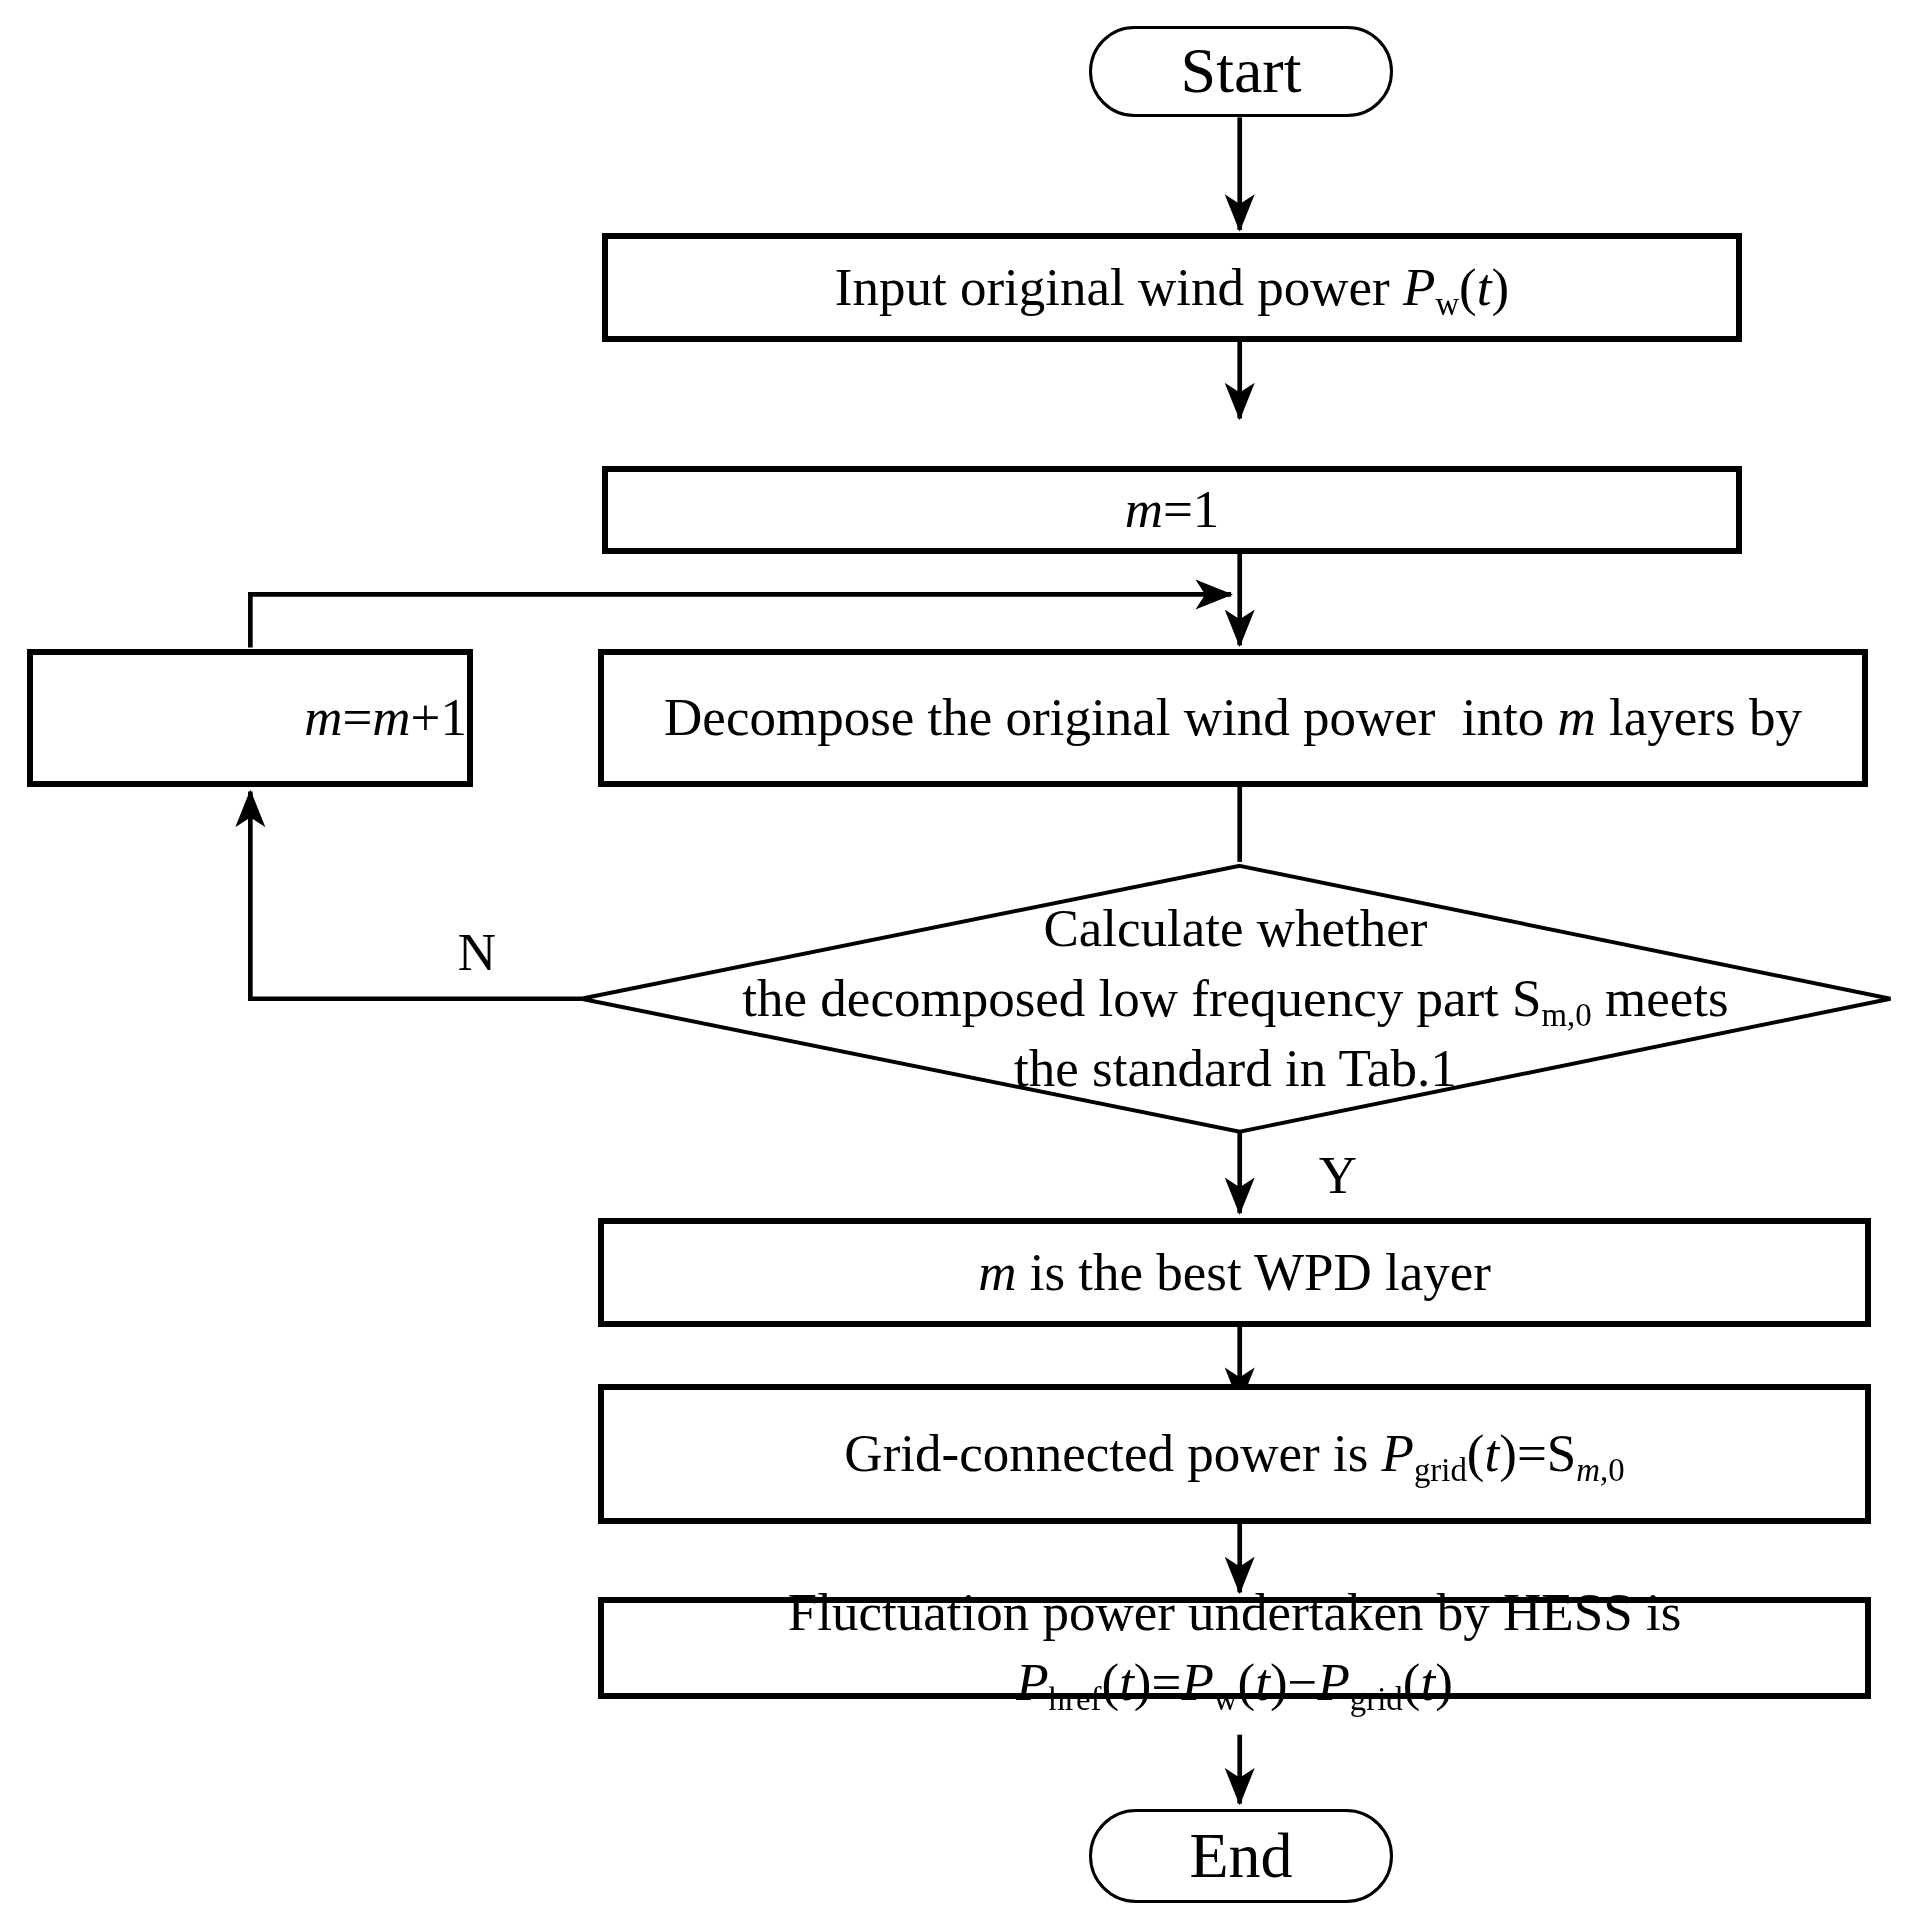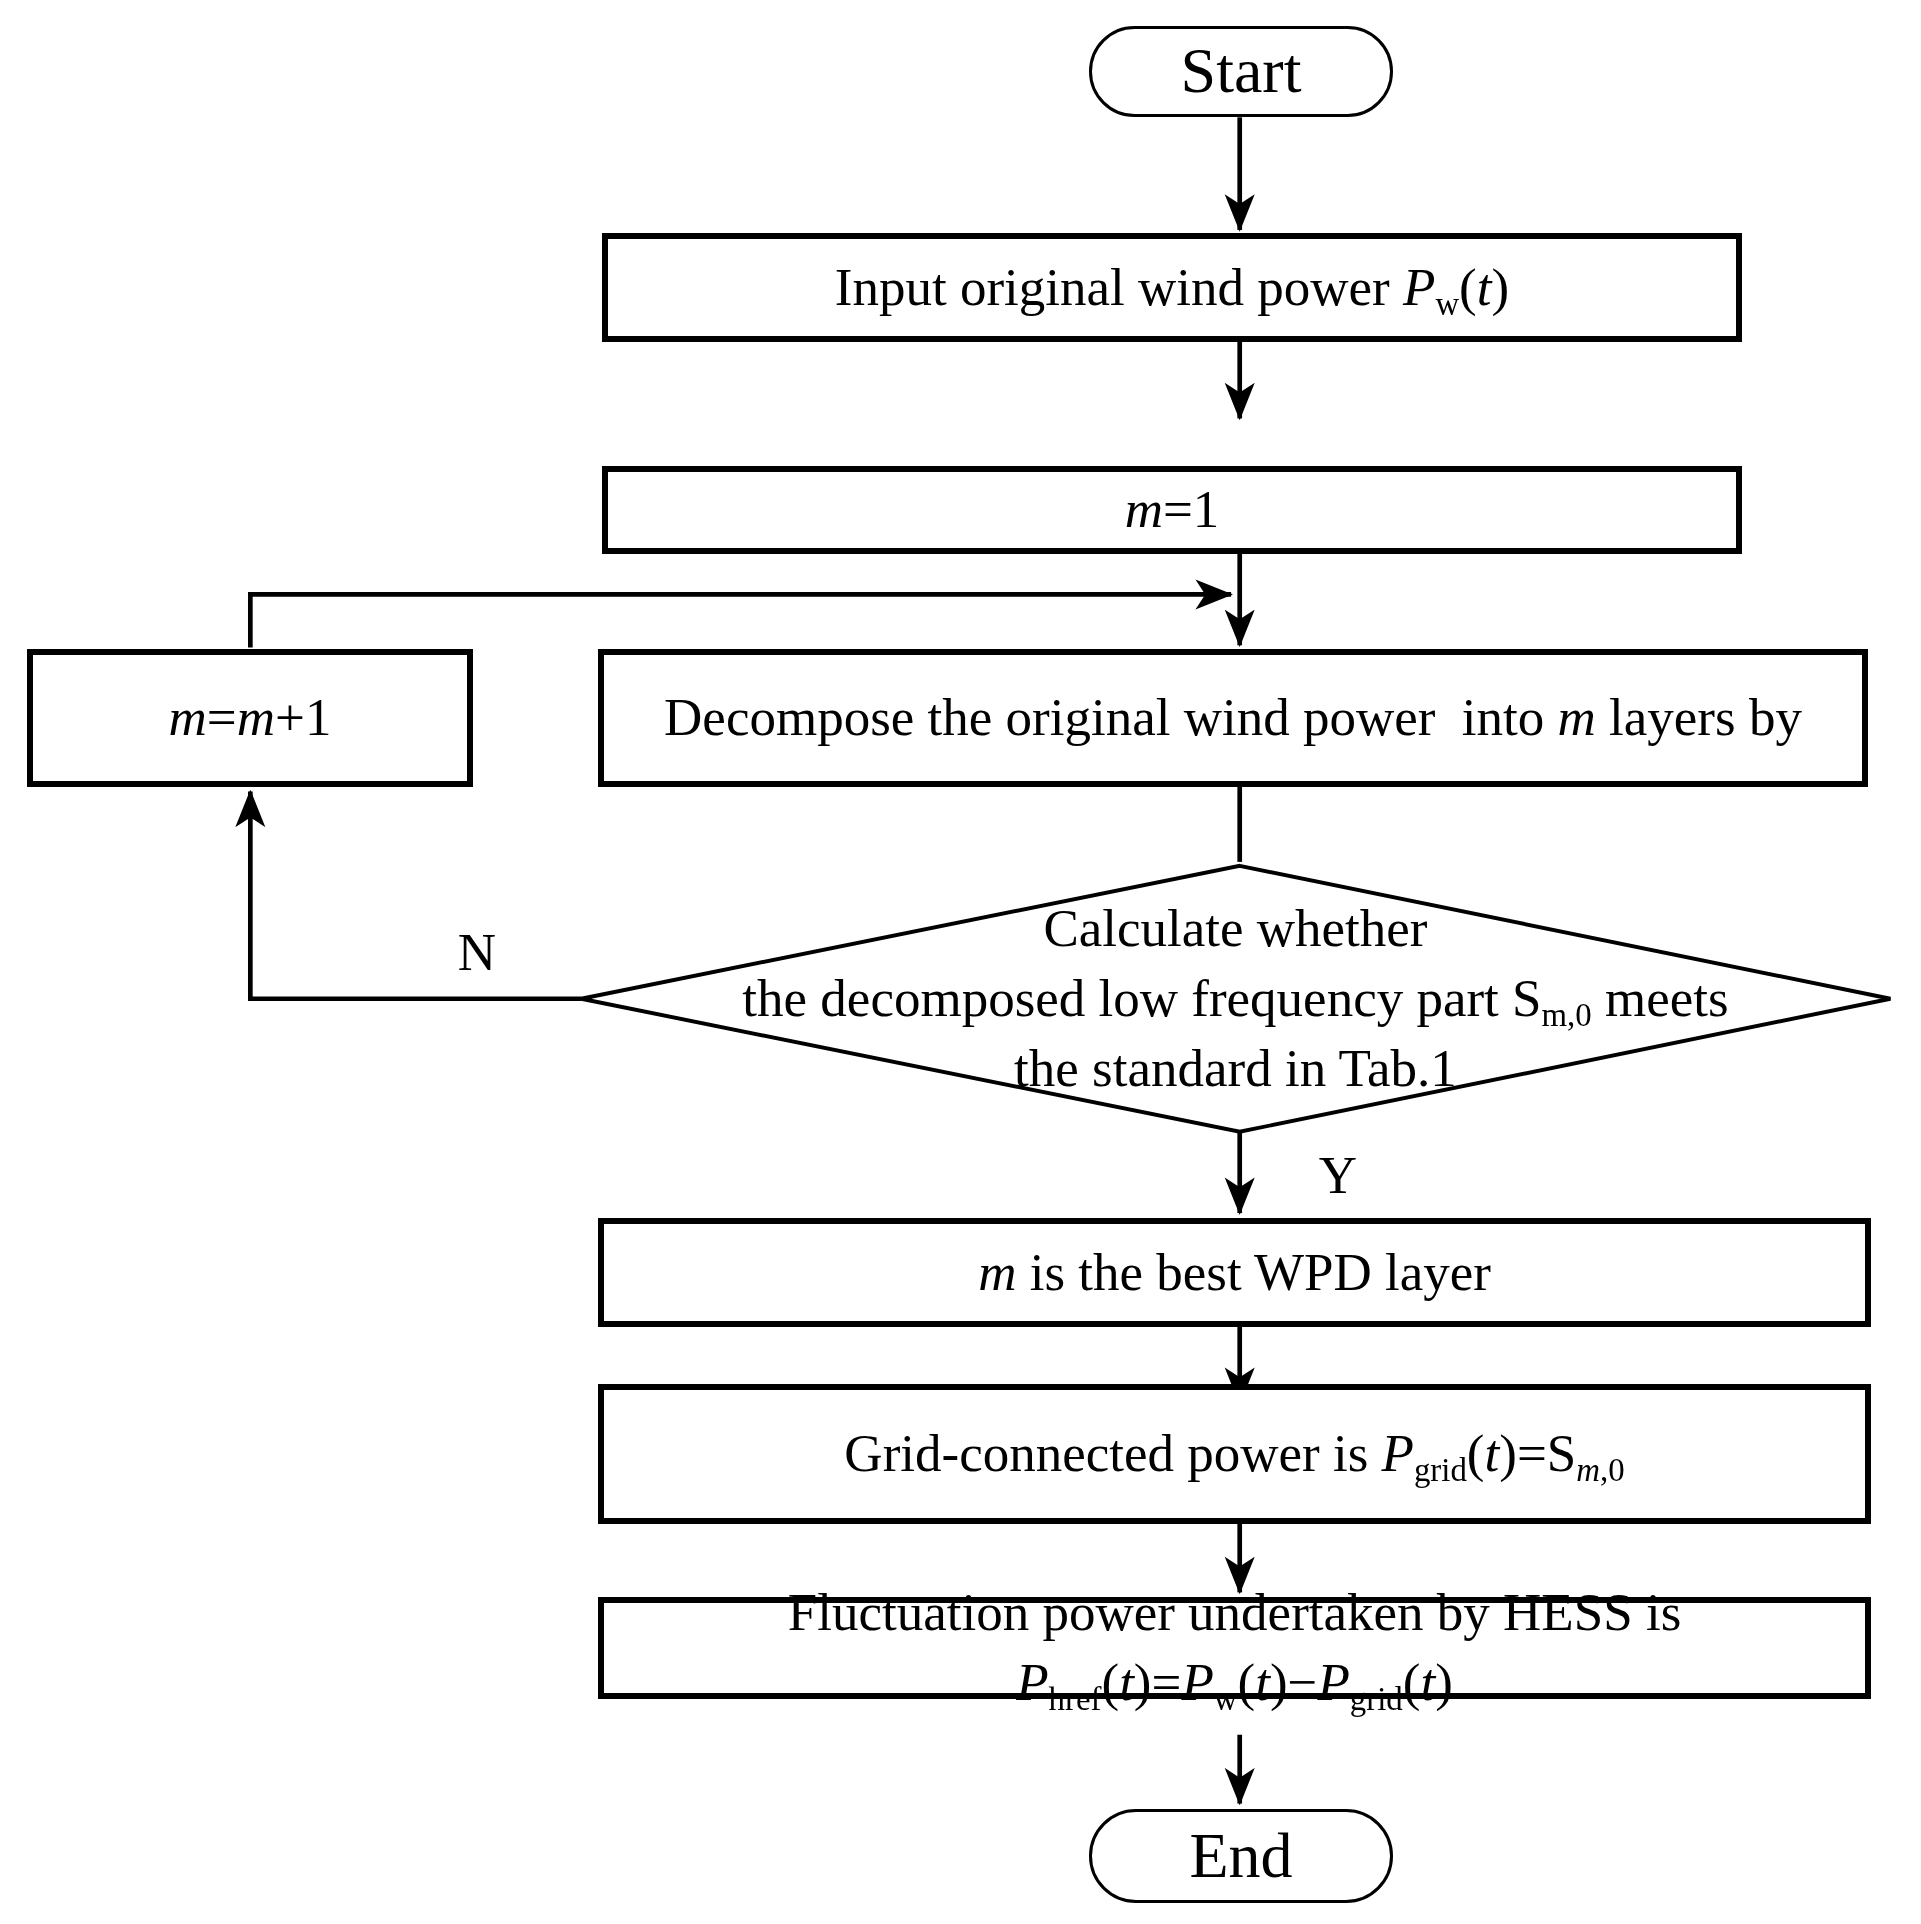--- a/index.html
+++ b/index.html
@@ -104,21 +104,21 @@
   </div>
 
   <div class="node process" style="left:602px; top:233px; width:1140px; height:109px;">
     <span><span>Input original wind power </span><span class="it">P</span><sub>w</sub><span>(</span><span class="it">t</span><span>)</span></span>
   </div>
 
   <div class="node process" style="left:602px; top:422px; width:1140px; height:88px;margin-top:44px;">
     <span><span class="it">m</span><span>=1</span></span>
   </div>
 
-  <div class="node process" style="left:27px; top:649px; width:446px; height:138px;">
+  <div class="node process" style="left:27px; top:649px; width:446px; height:138px;justify-content:flex-end;">
     <span><span class="it">m</span><span>=</span><span class="it">m</span><span>+1</span></span>
   </div>
 
   <div class="node process" style="left:598px; top:649px; width:1270px; height:138px;">
     <span><span>Decompose the original wind power  into </span><span class="it">m</span><span> layers by</span><br></span>
   </div>
 
   <div class="decision-text" style="left:581px; top:888px; width:1309px; height:222px;">
     <span><span>Calculate whether</span><br><span>the decomposed low frequency part S</span><sub>m,0</sub><span> meets</span><br><span>the standard in Tab.1</span></span>
   </div>

